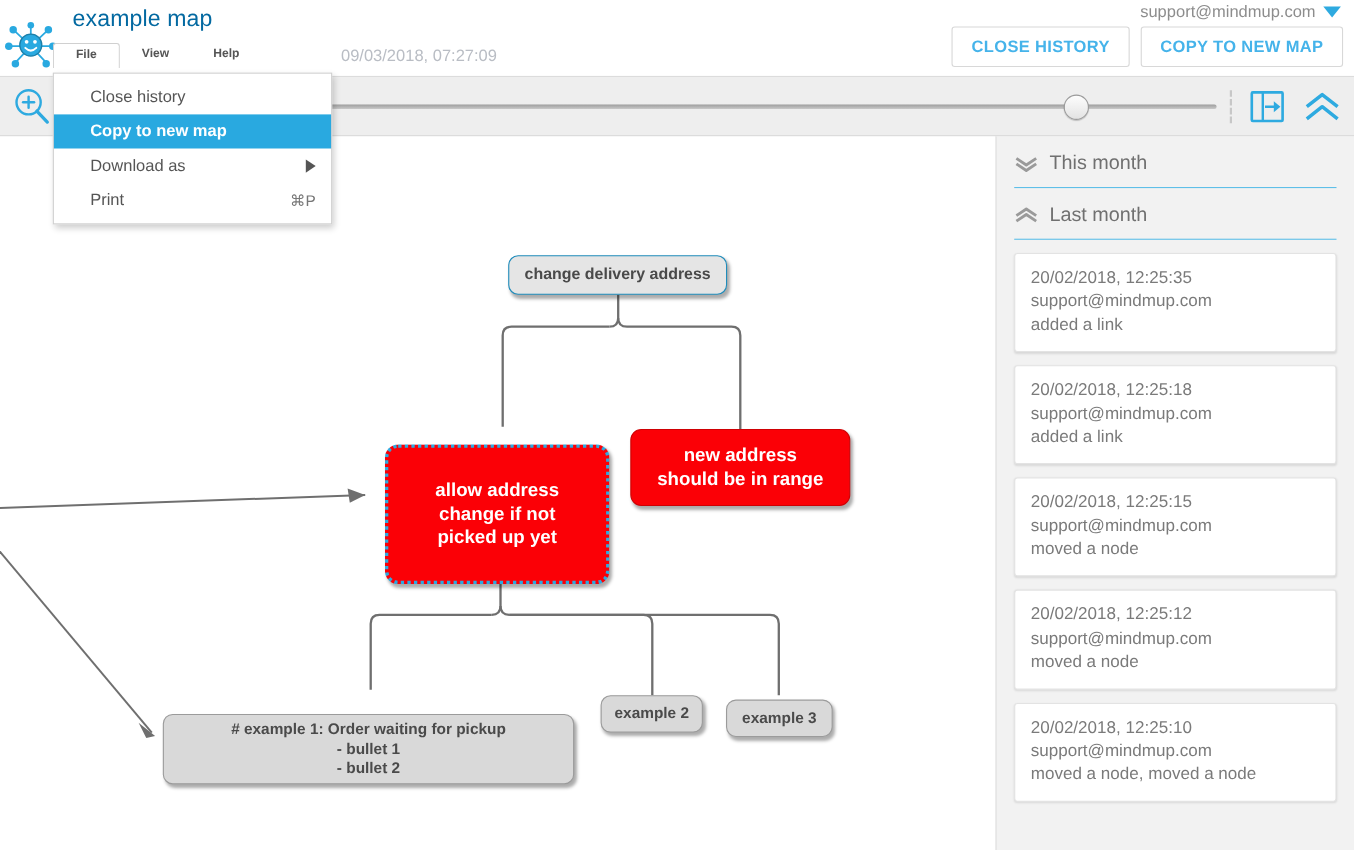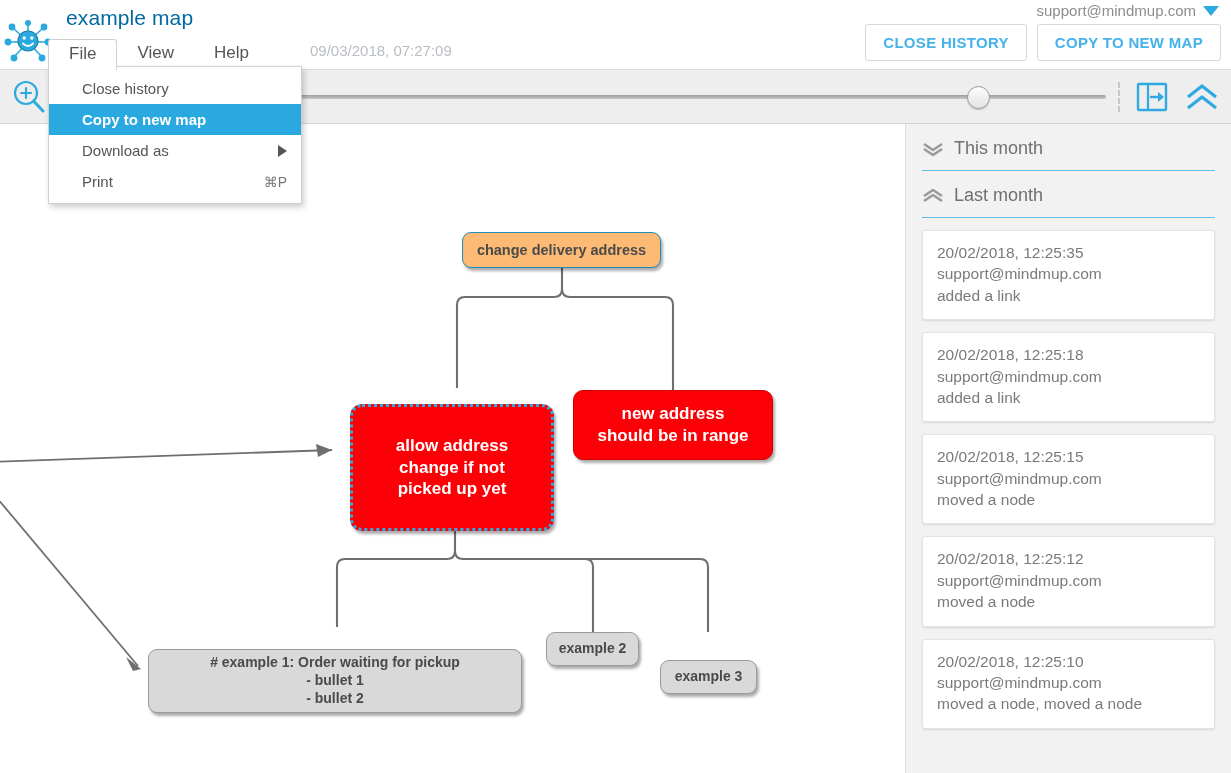--- a/index.html
+++ b/index.html
@@ -46,25 +46,26 @@
 
   
   .menubar {
     position: absolute;
     left: 48px; top: 39px;
     height: 29px;
     display: flex;
     align-items: flex-start;
   }
   .menubar-item {
-    font-size: 17px;
+    font-size: 11px;
     color: #555555;
     padding: 4px 20px 6px 20px;
     cursor: default;
     box-sizing: border-box;
+    font-weight: bold;
   }
   .menubar-item.active {
     background: #ffffff;
     border: 1px solid #d0d0d0;
     border-bottom: none;
     border-radius: 3px 3px 0 0;
     position: relative;
     z-index: 60;
     color: #555;
   }
@@ -180,21 +181,21 @@
     display: flex;
     align-items: center;
     justify-content: center;
     text-align: center;
     font-weight: bold;
     line-height: 1.28;
     box-shadow: 2px 3px 3px rgba(0,0,0,0.33);
     cursor: pointer;
   }
   .node.root {
-    background: #fdba74;
+    background: #e5e5e5;
     border: 1px solid #1f8cbb;
     border-radius: 9px;
     color: #4a4a4a;
     font-size: 14.5px;
   }
   .node.red {
     background: #fb0006;
     border: 1px solid #cf0004;
     border-radius: 10px;
     color: #ffffff;
@@ -412,21 +413,21 @@
     <div class="node red" style="left:573px; top:266px; width:200px; height:70px; padding:0 10px;">
       <span>new address<br>should be in range</span>
     </div>
 
     <div class="node grey" style="left:148px; top:525px; width:374px; height:64px; padding:0 10px;">
       <span># example 1: Order waiting for pickup<br>- bullet 1<br>- bullet 2</span>
     </div>
 
     <div class="node grey" style="left:546px; top:508px; width:93px; height:34px;">example 2</div>
 
-    <div class="node grey" style="left:660px; top:536px; width:97px; height:34px;">example 3</div>
+    <div class="node grey" style="left:660px; top:512px; width:97px; height:34px;">example 3</div>
   </div>
 
   <div class="sidebar">
 
     <div class="sb-group">
       <span class="sb-chev">
         <svg viewBox="0 0 22 18" width="22" height="18">
           <path d="M2 4 L11 10 L20 4" fill="none" stroke="#9a9a9a" stroke-width="2.6" stroke-linejoin="round"></path>
           <path d="M2 9 L11 15 L20 9" fill="none" stroke="#9a9a9a" stroke-width="2.6" stroke-linejoin="round"></path>
         </svg>

